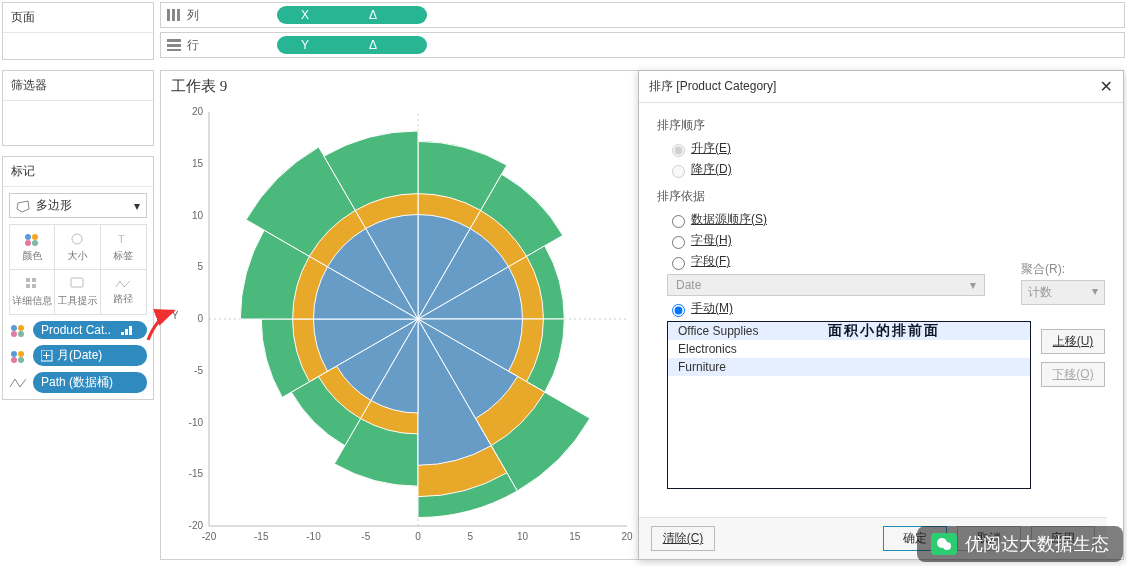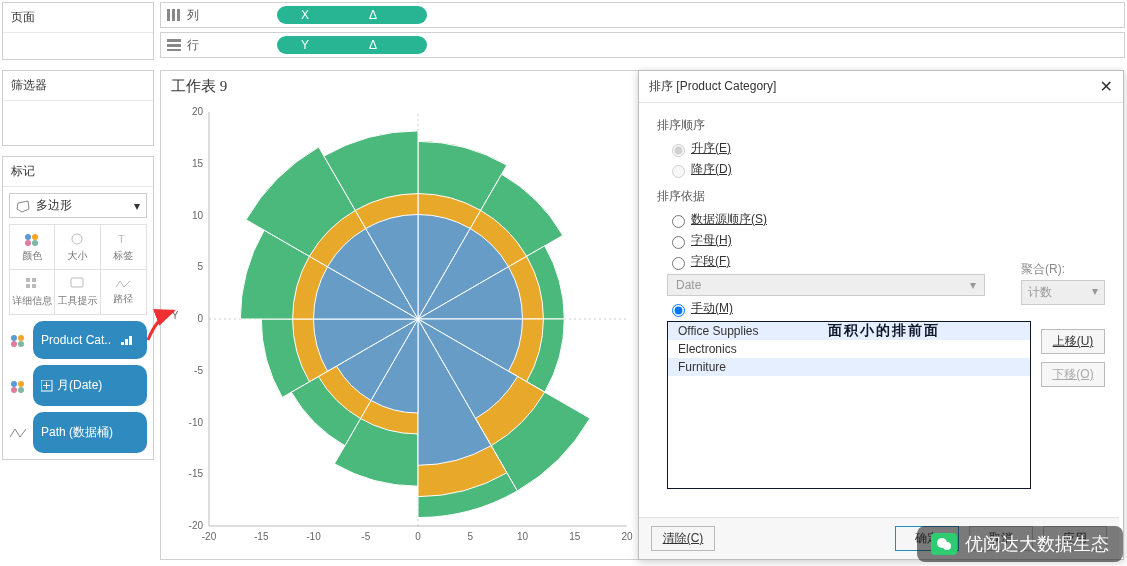--- a/index.html
+++ b/index.html
@@ -14,21 +14,21 @@
   .dropdown { display: flex; align-items: center; border: 1px solid #ccc; margin: 6px; padding: 3px 6px; background: #fff; cursor: pointer; }
   .dropdown svg { margin-right: 6px; }
   .dropdown .caret { margin-left: auto; }
   .tri-grid { display: grid; grid-template-columns: 1fr 1fr 1fr; gap: 0; margin: 0 6px; border: 1px solid #e0e0e0; }
   .tri-cell { display: flex; flex-direction: column; align-items: center; justify-content: center; height: 44px; border-right: 1px solid #e0e0e0; cursor: pointer; }
   .tri-cell:nth-child(3n) { border-right: none; }
   .tri-grid + .tri-grid { border-top: none; }
   .tri-cell span { font-size: 10px; color: #777; margin-top: 3px; }
   .pill-row { display: flex; align-items: center; margin: 6px; gap: 4px; }
   .pill-color-icon { width: 20px; }
-  .pill { flex: 1; background: #2f8bbf; color: #fff; border-radius: 10px; padding: 12px 8px; display: flex; align-items: center; cursor: pointer; }
+  .pill { flex: 1; background: #2f8bbf; color: #fff; border-radius: 10px; padding: 2px 8px; display: flex; align-items: center; cursor: pointer; }
   .pill svg { margin-right: 4px; }
   .pill .sort-icon { margin-left: auto; }
   
   .shelf { position: absolute; left: 160px; right: 2px; height: 26px; border: 1px solid #d0d0d0; display: flex; align-items: center; padding: 0 6px; }
   .shelf-cols { top: 2px; }
   .shelf-rows { top: 32px; }
   .shelf-label { display: flex; align-items: center; width: 110px; color: #555; }
   .shelf-label svg { margin-right: 6px; }
   .green-pill { background: #27b594; color: #fff; border-radius: 10px; padding: 2px 24px 2px 24px; display: flex; align-items: center; cursor: pointer; min-width: 150px; }
   .green-pill .delta { margin-left: 60px; }
@@ -48,21 +48,21 @@
   .aggr-row { position: absolute; right: 18px; top: 190px; width: 84px; }
   .aggr-row .sel { background: #eee; border: 1px solid #ccc; padding: 3px 6px; color: #999; display: flex; }
   .listbox { border: 1px solid #0f172a; margin: 4px 0 4px 10px; height: 168px; width: 364px; background: #fff; }
   .listbox .item { padding: 2px 10px; background: #e6efff; position: relative; }
   .listbox .item:nth-child(2) { background: #fff; }
   .red-note { position: absolute; color: #0f172a; font-size: 14px; left: 160px; top: 0; letter-spacing: 2px; font-weight: bold; }
   .dlg-btn { border: 1px solid #bbb; background: #f6f6f6; padding: 3px 0; width: 64px; text-align: center; cursor: pointer; display: inline-block; }
   .dlg-btn.primary { border: 1px solid #1f8fb8; }
   .dlg-btn.disabled { color: #aaa; }
   .move-btns { position: absolute; right: 18px; top: 258px; display: flex; flex-direction: column; gap: 8px; }
-  .dlg-footer { position: absolute; left: 0; right: 4px; bottom: 0; border-top: 1px solid #e0e0e0; background: #f7f7f7; padding: 8px 12px; display: flex; align-items: flex-end; }
+  .dlg-footer { position: absolute; left: 0; right: 16px; bottom: 0; border-top: 1px solid #e0e0e0; background: #f7f7f7; padding: 8px 12px; display: flex; align-items: flex-end; }
   .dlg-footer .right { margin-left: auto; display: flex; gap: 10px; }
   
   .red-arrow { position: absolute; left: 145px; top: 305px; color: #f03030; pointer-events: none; }
   
   .watermark { position: absolute; right: 4px; bottom: 4px; color: #fff; background: rgba(20,20,20,0.55); padding: 6px 14px; border-radius: 8px; font-size: 18px; display: flex; align-items: center; }
   .watermark .bubble { width: 26px; height: 22px; background: #2ecc71; border-radius: 4px; margin-right: 8px; display:flex; align-items:center; justify-content:center; }
   .underline { text-decoration: underline; }
 </style>
 </head>
 <body>

